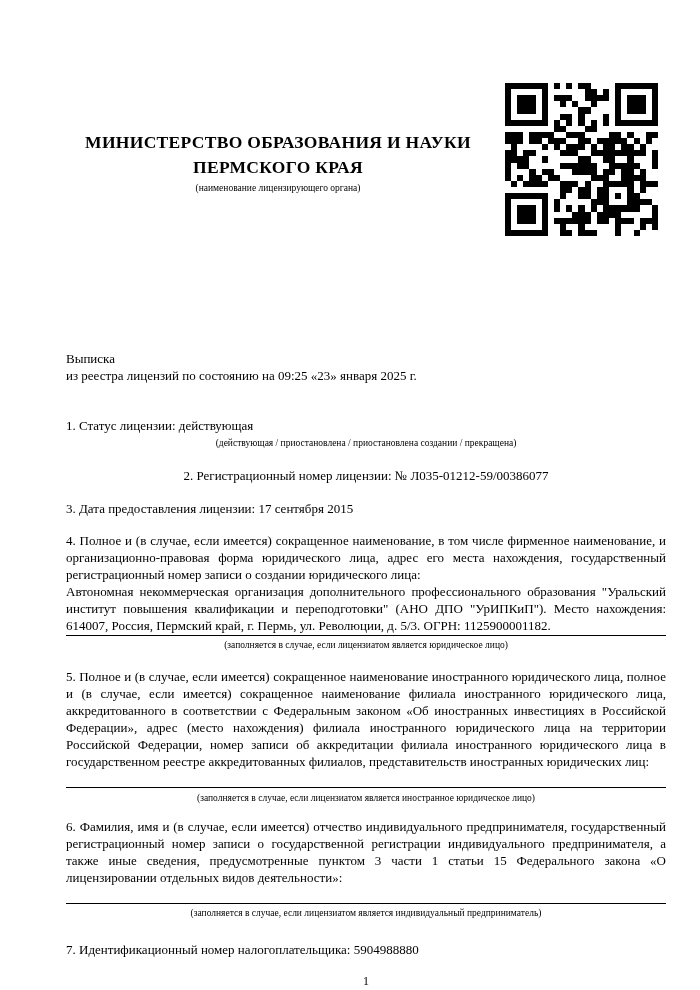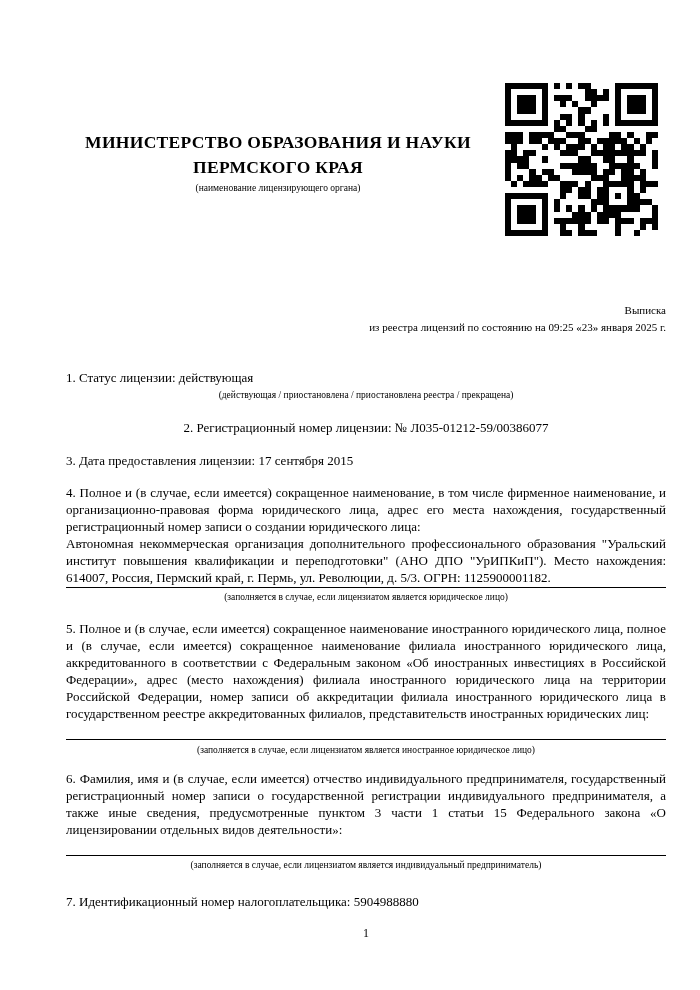--- a/index.html
+++ b/index.html
@@ -21,21 +21,21 @@
     font-weight: bold; font-size: 17.5px; line-height: 1.4;
     letter-spacing: 0.3px; white-space: nowrap;
   }
   .header .hcap { font-size: 9.5px; margin-top: 4px; }
 
   .qr { position: absolute; left: 505px; top: 83px; width: 153px; height: 153px; }
   .qr svg { display: block; }
 
   .content { position: absolute; left: 66px; top: 302px; width: 600px; }
 
-  .title { text-align: right; font-size: 11px; line-height: 17px; }
+  .title { text-align: left; font-size: 13px; line-height: 17px; margin-top: 48px; }
 
   .line { font-size: 13px; line-height: 17px; }
   .para { font-size: 13px; line-height: 17px; text-align: justify; }
   .hint { font-size: 9.5px; line-height: 12px; text-align: center; }
   .rule { border-top: 1.5px solid #000; height: 0; width: 100%; }
   .pagenum { text-align: center; font-size: 12px; line-height: 14px; }
 
   .mt-title-item1 { margin-top: 33px; }
   .mt-hint { margin-top: 3px; }
   .mt-item2 { margin-top: 18px; text-align: center; }
@@ -397,21 +397,21 @@
     </div>
 
   <div class="content">
 
     <div class="title">
       <div>Выписка</div>
       <div>из реестра лицензий по состоянию на 09:25 «23» января 2025 г.</div>
     </div>
 
     <div class="line mt-title-item1">1. Статус лицензии: действующая</div>
-    <div class="hint mt-hint">(действующая / приостановлена / приостановлена реестра / прекращена)</div>
+    <div class="hint mt-hint">(действующая / приостановлена / приостановлена создании / прекращена)</div>
 
     <div class="line mt-item2">2. Регистрационный номер лицензии: № Л035-01212-59/00386077</div>
 
     <div class="line mt-item3">3. Дата предоставления лицензии: 17 сентября 2015</div>
 
     <div class="para mt-item4">4. Полное и (в случае, если имеется) сокращенное наименование, в том числе фирменное наименование, и организационно-правовая форма юридического лица, адрес его места нахождения, государственный регистрационный номер записи о создании юридического лица:</div>
     <div class="para">Автономная некоммерческая организация дополнительного профессионального образования "Уральский институт повышения квалификации и переподготовки" (АНО ДПО "УрИПКиП"). Место нахождения: 614007, Россия, Пермский край, г. Пермь, ул. Революции, д. 5/3. ОГРН: 1125900001182.</div>
     <div class="rule mt-rule4"></div>
     <div class="hint mt-hint">(заполняется в случае, если лицензиатом является юридическое лицо)</div>
 

